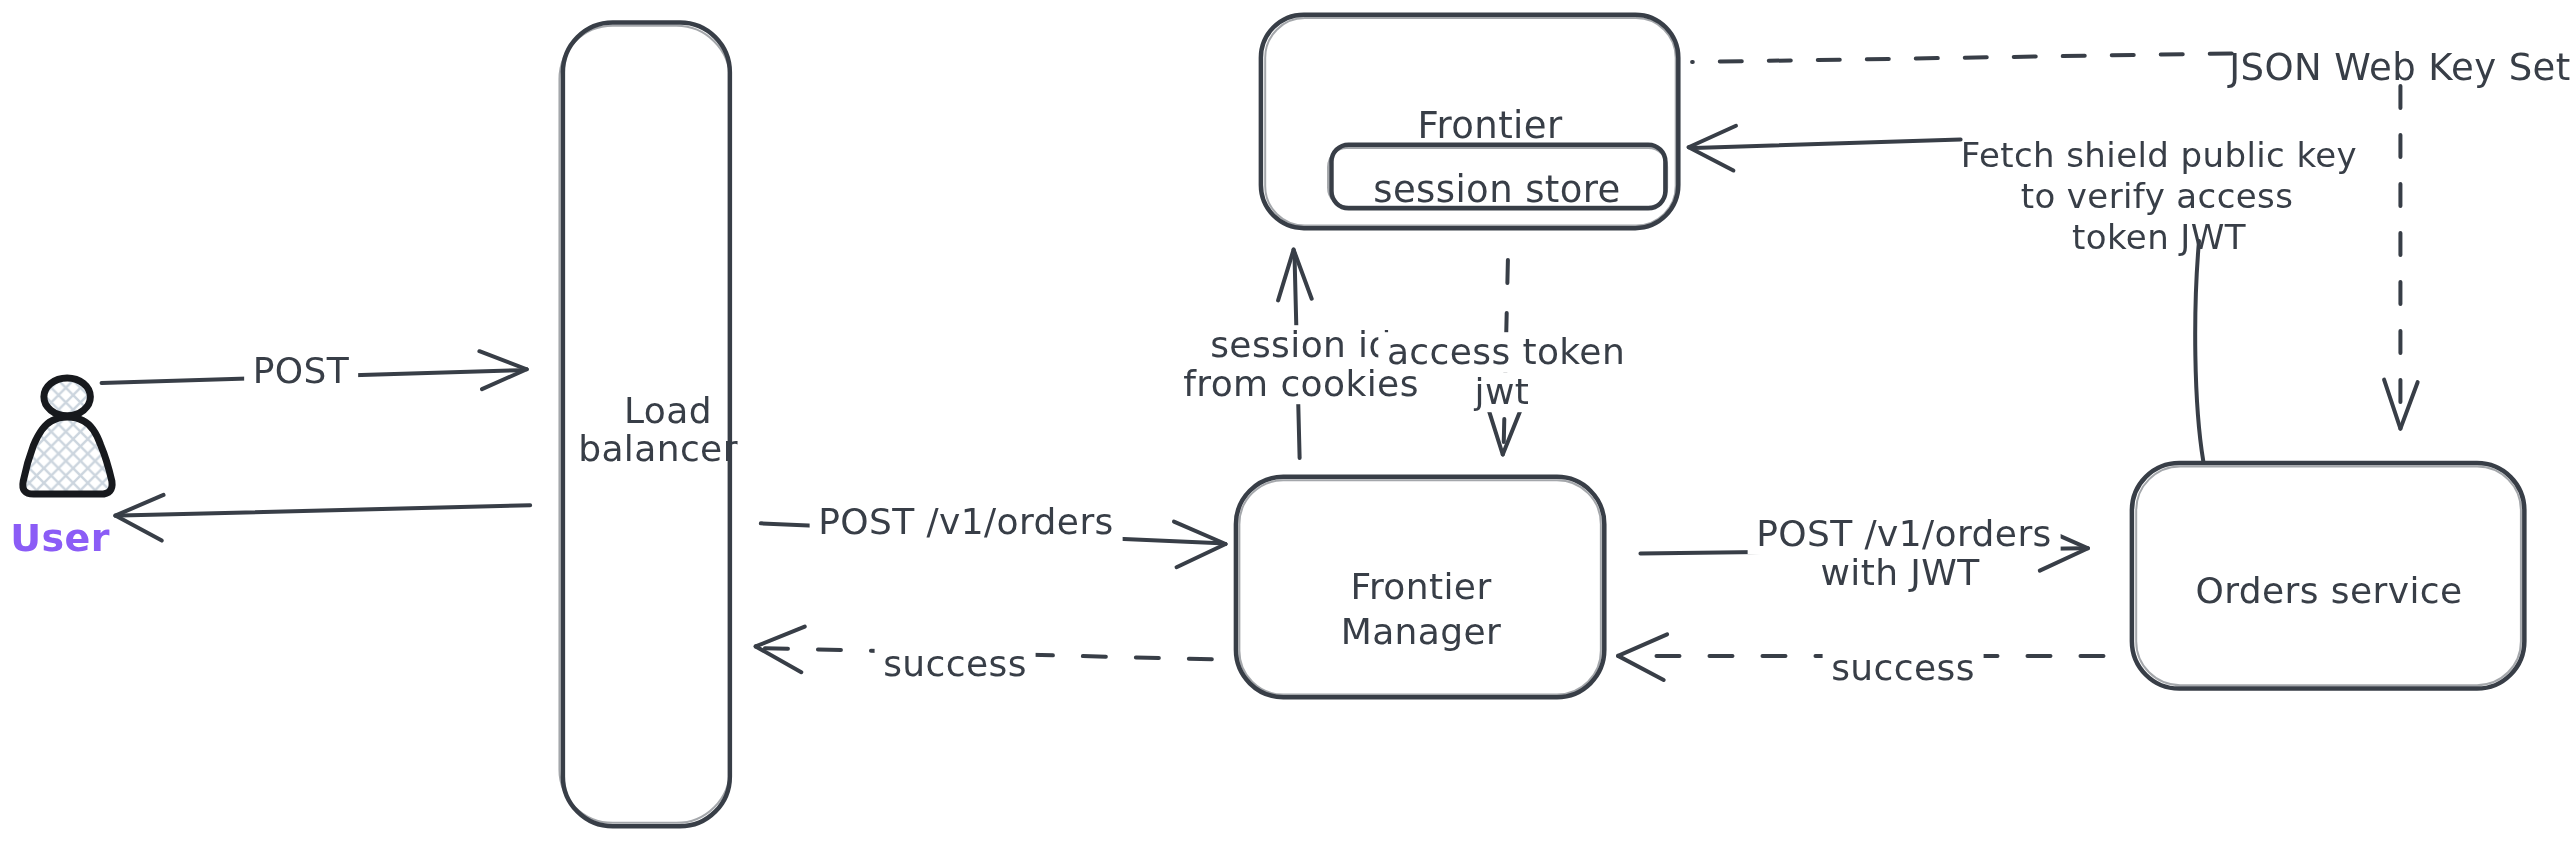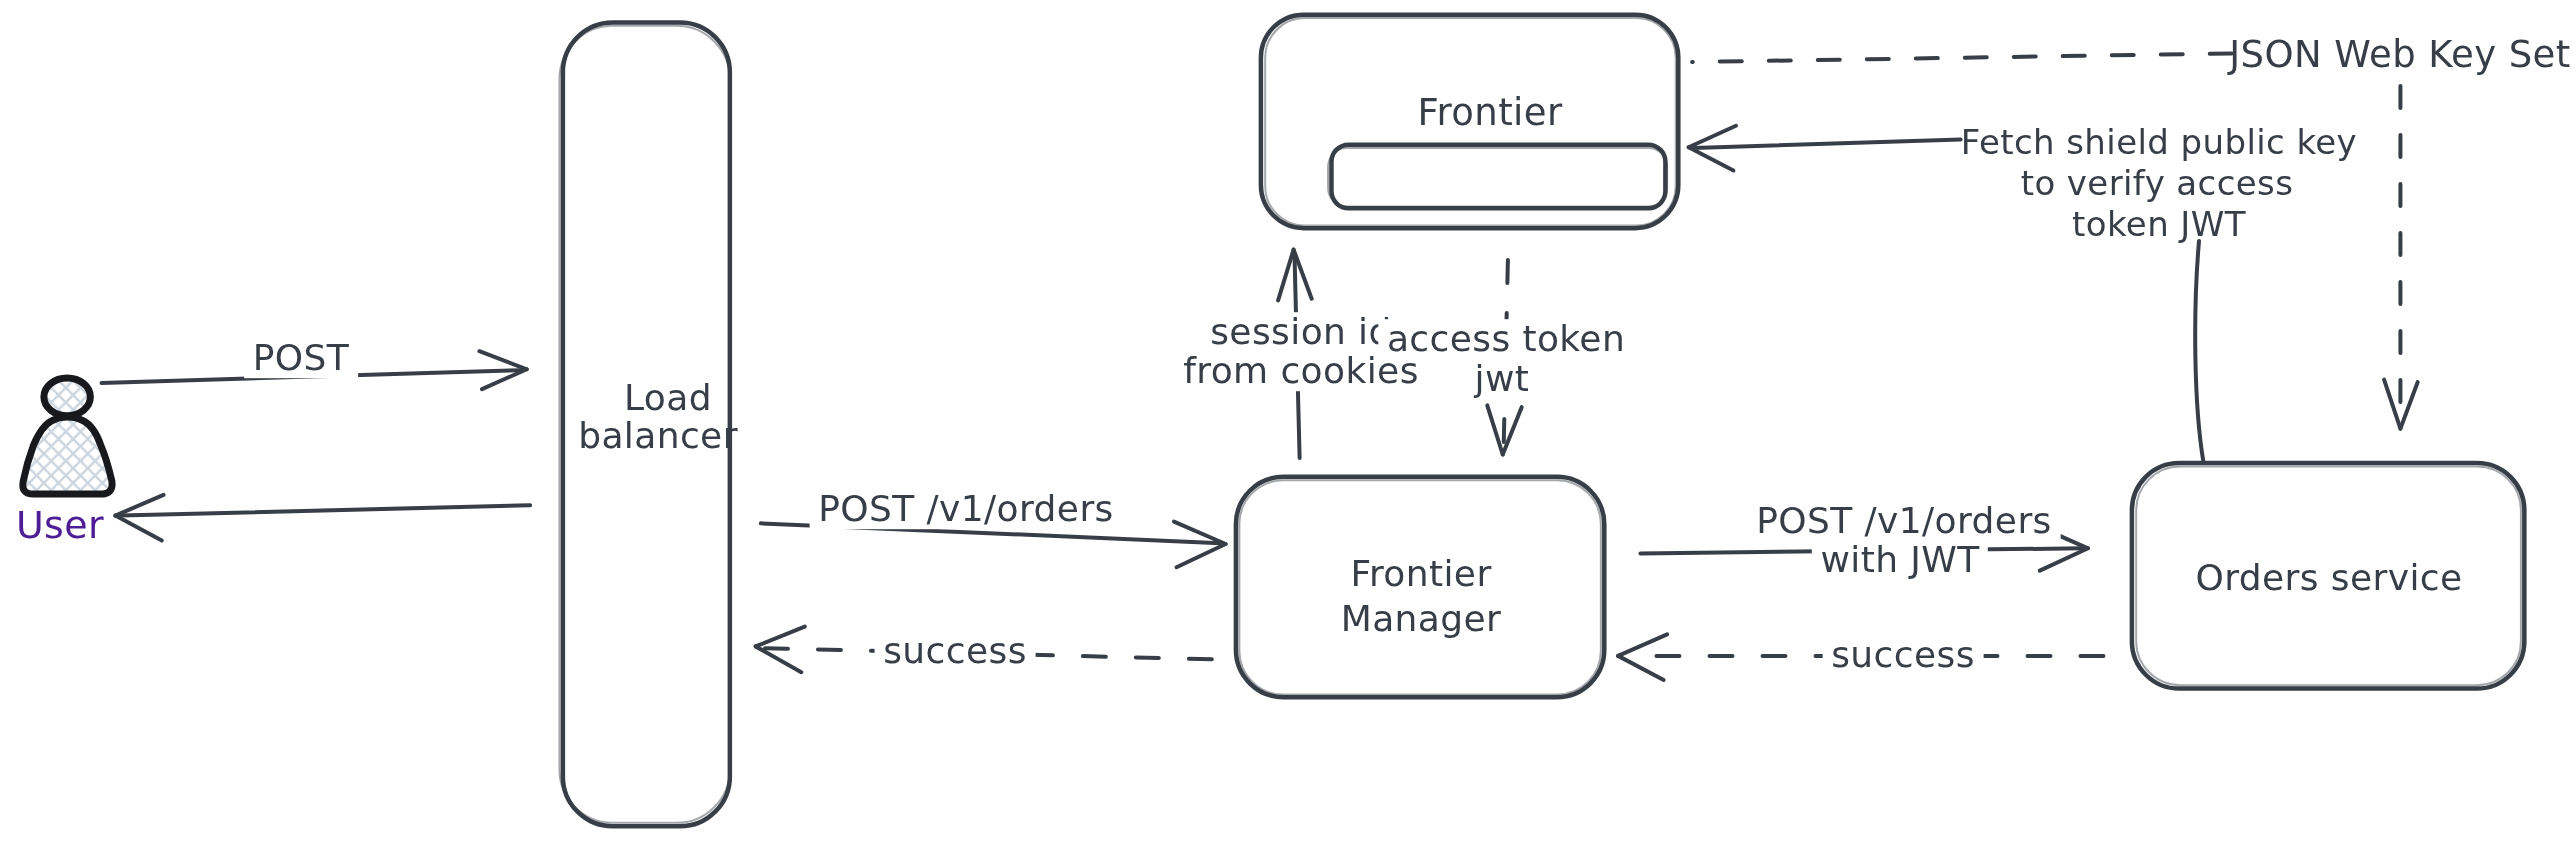--- a/index.html
+++ b/index.html
@@ -12,25 +12,26 @@
   }
   .strokes{position:absolute;left:0;top:0;width:2576px;height:847px;}
   .lbl{
     position:absolute;
     transform:translate(-50%,-50%);
     white-space:nowrap;
     color:#383e47;
     font-size:36px;
     line-height:1.1;
     letter-spacing:0.4px;
+    margin-top:13px;
   }
   .occlude{background:#ffffff;padding:0 8.6px;}
   .big{font-size:37px;}
   .mid{font-size:34px;}
-  .user-label{color:#4c1d95;font-weight:normal;font-size:38px;}
+  .user-label{color:#8b5cf6;font-weight:bold;font-size:38px;}
   svg path, svg rect, svg ellipse{vector-effect:non-scaling-stroke;}
 </style>
 </head>
 <body>
 
 <div class="canvas">
 
   <svg class="strokes" viewBox="0 0 2993 984">
     <defs>
       <pattern id="hatch" width="17" height="17" patternUnits="userSpaceOnUse">
@@ -144,20 +145,21 @@
       </g>
     </g>
   </svg>
 
   <div class="lbl user-label" style="left:60px;top:526px;">User</div>
 
   <div class="lbl" style="left:668px;top:398px;">Load</div>
   <div class="lbl" style="left:646px;top:436px;padding-left:24px;">balancer</div>
 
   <div class="lbl big" style="left:1490px;top:113px;">Frontier</div>
+  <div class="lbl big" style="left:1497px;top:177px;">session store</div>
 
   <div class="lbl" style="left:1421px;top:574px;">Frontier</div>
   <div class="lbl" style="left:1421px;top:619px;">Manager</div>
 
   <div class="lbl" style="left:2329px;top:578px;">Orders service</div>
 
   <div class="lbl big" style="left:2400px;top:55px;">JSON Web Key Set</div>
 
   <div class="lbl occlude" style="left:301px;top:358px;">POST</div>
 

